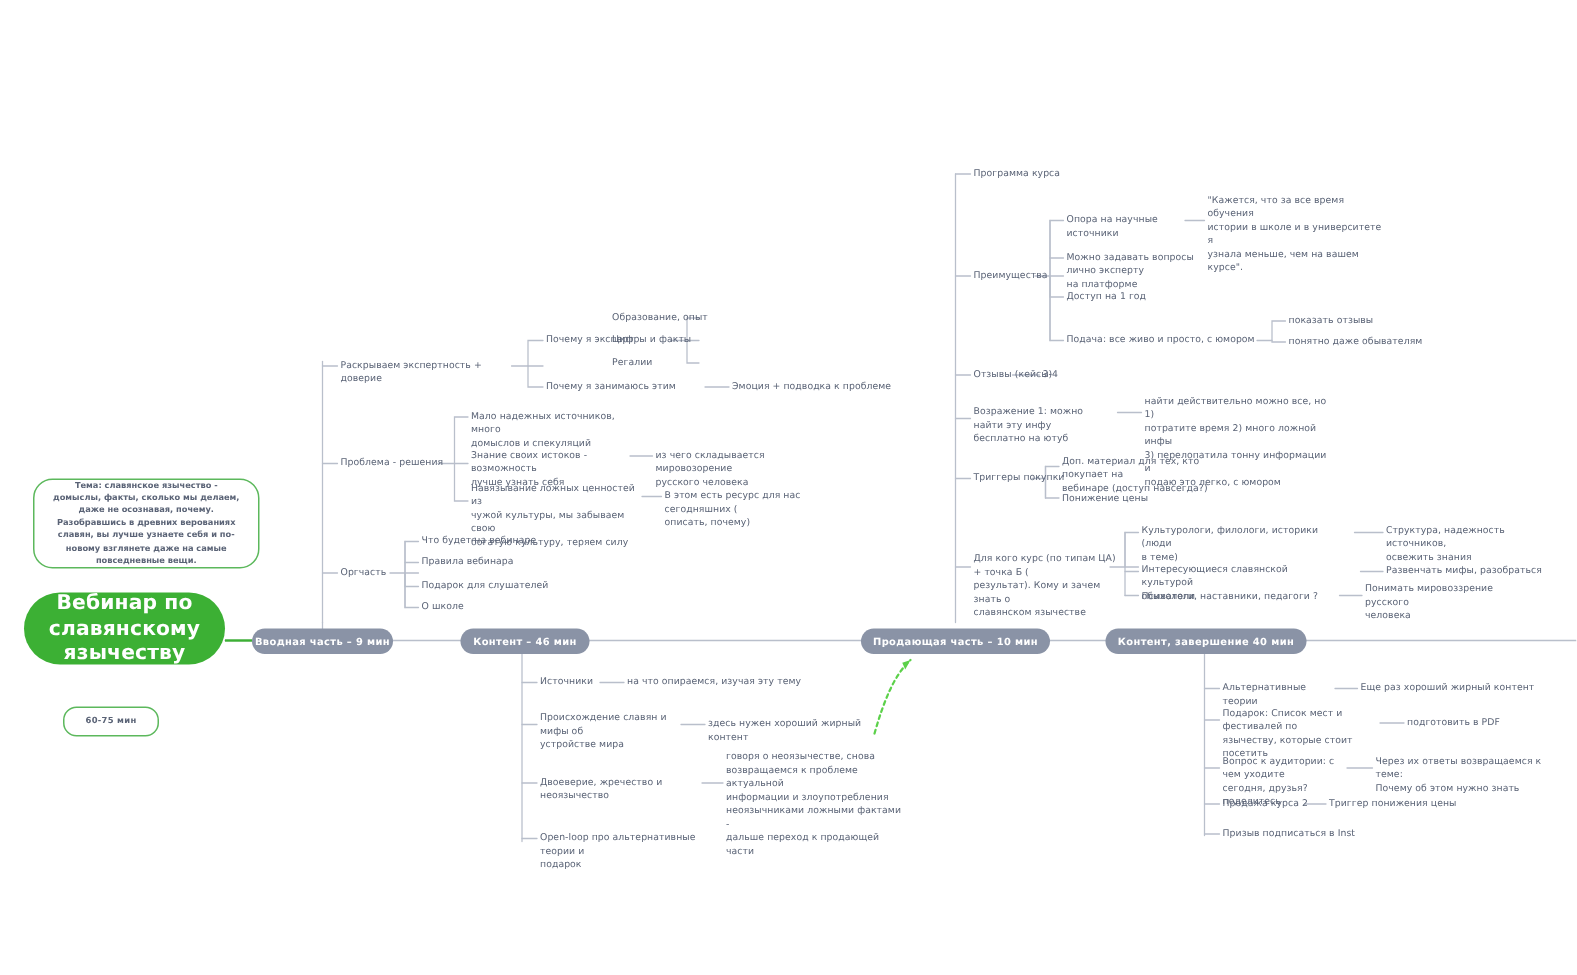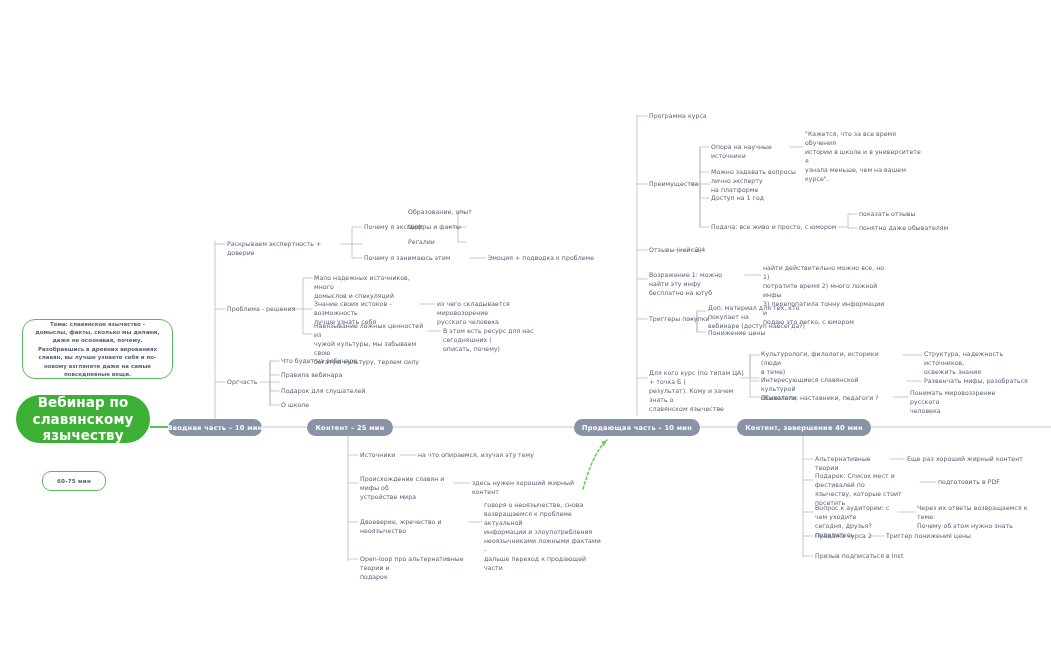--- a/index.html
+++ b/index.html
@@ -150,24 +150,24 @@
 славян, вы лучше узнаете себя и по-
 новому взглянете даже на самые
 повседневные вещи.</span>
   </div>
 
   <div class="pill">
     <span>60-75 мин</span>
   </div>
 
   <div class="cap" style="left:168px;top:403px;width:94px;">
-    <span>Вводная часть – 10 мин</span>
+    <span>Вводная часть – 9 мин</span>
   </div>
   <div class="cap" style="left:307px;top:403px;width:86px;">
-    <span>Контент – 25 мин</span>
+    <span>Контент – 46 мин</span>
   </div>
   <div class="cap" style="left:574px;top:403px;width:126px;">
     <span>Продающая часть – 10 мин</span>
   </div>
   <div class="cap" style="left:737px;top:403px;width:134px;">
     <span>Контент, завершение 40 мин</span>
   </div>
 
   <div class="node" style="left:227px;top:224px;width:118px;">Раскрываем экспертность + доверие</div>
   <div class="node" style="left:364px;top:207px;width:84px;">Почему я эксперт</div>

